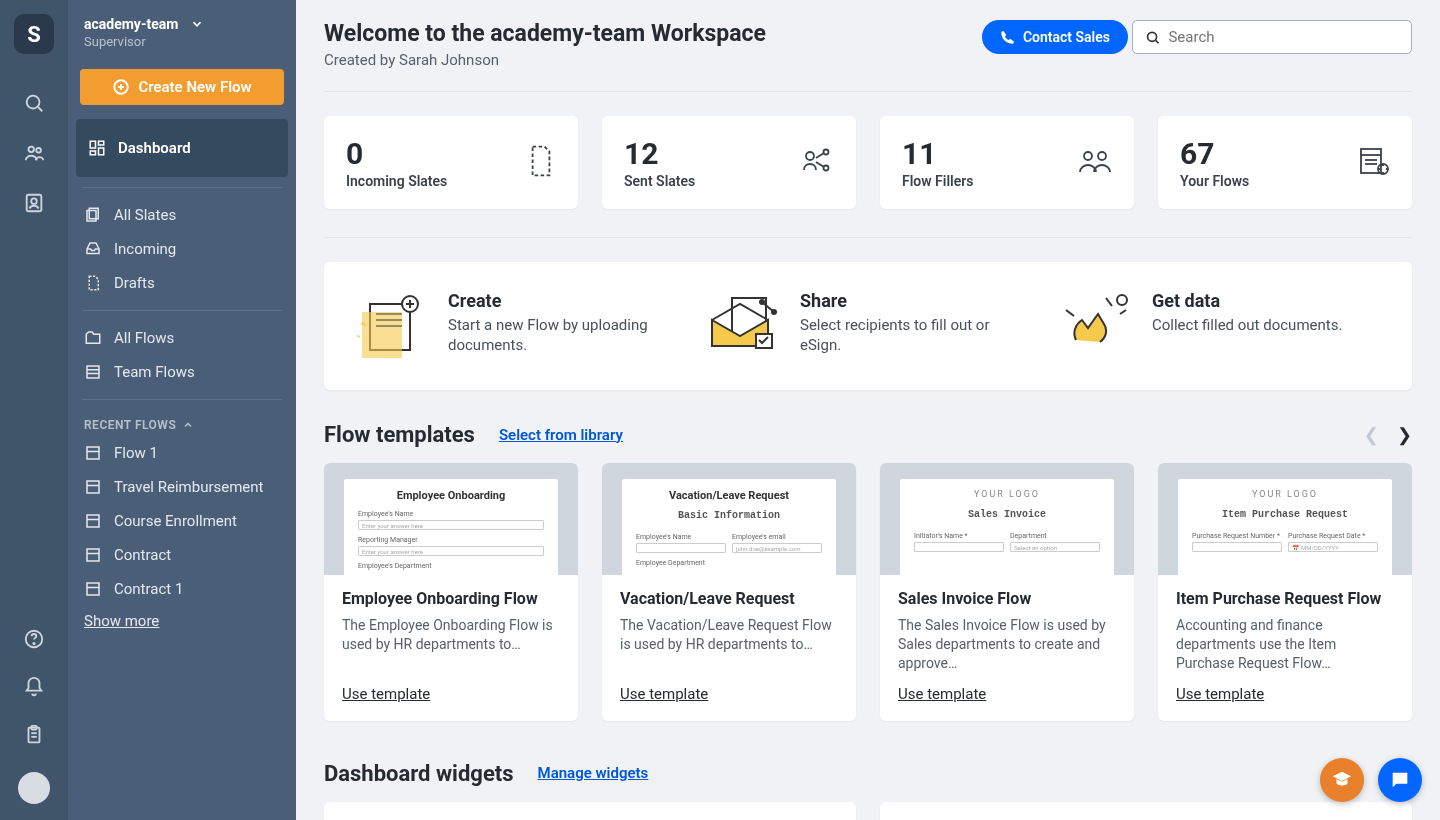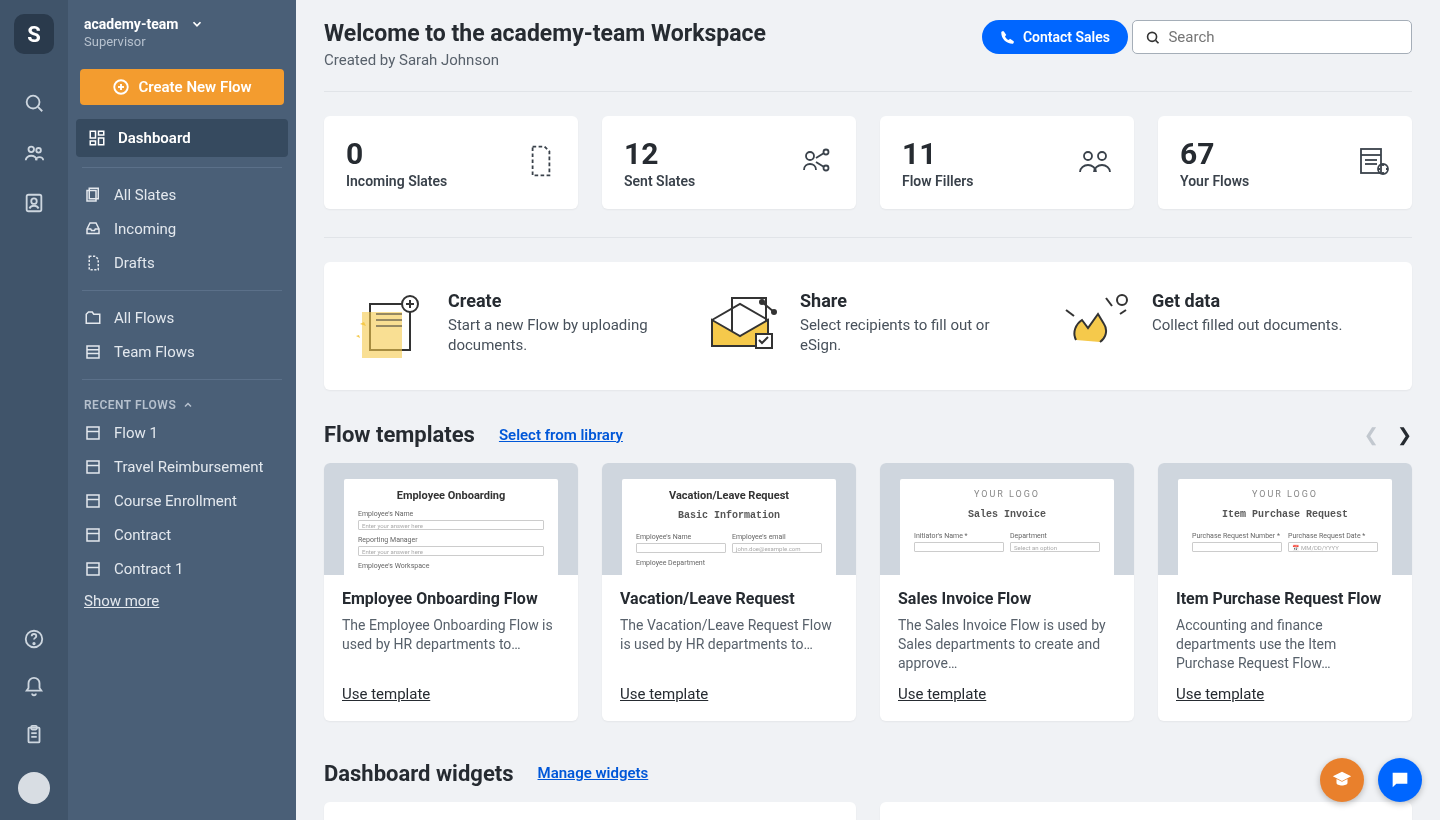--- a/index.html
+++ b/index.html
@@ -8,21 +8,21 @@
 .logo { width: 40px; height: 40px; background: #2a3a4c; border-radius: 10px; display: flex; align-items: center; justify-content: center; color: #fff; font-weight: 700; font-size: 22px; margin-bottom: 10px; }
 .rail-icon { color: #cdd6df; cursor: pointer; display:flex; align-items:center; justify-content:center; }
 .rail-bottom { margin-top: auto; display: flex; flex-direction: column; align-items: center; gap: 26px; padding-bottom: 16px; }
 .avatar { width: 32px; height: 32px; border-radius: 50%; background: #d8dde3; }
 .sidebar { width: 228px; background: #4a5f77; color: #e3e8ee; display: flex; flex-direction: column; padding: 16px 0; }
 .ws-select { padding: 0 16px 4px; }
 .ws-name { font-weight: 700; font-size: 14px; color: #fff; display: flex; align-items: center; gap: 12px; cursor: pointer; }
 .ws-role { font-size: 13px; color: #b6c1ce; margin-top: 2px; }
 .create-btn { margin: 16px 12px 14px; background: #f39c2f; color: #fff; border: none; border-radius: 4px; padding: 9px 12px; font-size: 15px; font-weight: 600; cursor: pointer; display: flex; align-items: center; justify-content: center; gap: 8px; }
 .nav-item { display: flex; align-items: center; gap: 12px; padding: 8px 16px; font-size: 15px; cursor: pointer; color: #e3e8ee; }
-.nav-item.active { background: #364a5f; border-radius: 4px; margin: 0 8px; padding: 10px 12px; font-weight: 600; color: #fff; }
+.nav-item.active { background: #364a5f; border-radius: 4px; margin: 0 8px; padding: 20px 12px; font-weight: 600; color: #fff; }
 .nav-sep { height: 1px; background: #5b7089; margin: 10px 14px; }
 .recent-hdr { font-size: 12px; font-weight: 600; letter-spacing: .5px; color: #b6c1ce; padding: 8px 16px 4px; display:flex; align-items:center; gap:6px;}
 .show-more { text-decoration: underline; padding: 6px 16px; font-size: 15px; cursor: pointer; }
 .sidebar-bottom { margin-top: auto; }
 .main { flex: 1; display: flex; flex-direction: column; background: #f0f2f5; overflow: hidden; }
 .topbar { display: flex; align-items: flex-start; padding: 20px 28px 12px; gap: 16px; }
 .title-block h1 { font-size: 23px; font-weight: 700; color: #262b31; }
 .title-block p { font-size: 15px; color: #58616b; margin-top: 4px; }
 .top-actions { margin-left: auto; display: flex; align-items: center; gap: 4px; }
 .contact-btn { background: #0066ff; color: #fff; border: none; border-radius: 18px; padding: 9px 18px; font-size: 14px; font-weight: 600; cursor: pointer; display: flex; align-items: center; gap: 8px; }
@@ -376,21 +376,21 @@
 
     <div class="templates-row">
       <div class="tpl-card">
         <div class="tpl-thumb">
             <div class="tpl-thumb-inner">
           <div class="tpl-thumb-title">Employee Onboarding</div>
           <div class="tpl-field-lbl">Employee's Name</div>
               <div class="tpl-field-box">Enter your answer here</div>
           <div class="tpl-field-lbl">Reporting Manager</div>
               <div class="tpl-field-box">Enter your answer here</div>
-          <div class="tpl-field-lbl">Employee's Workspace</div>
+          <div class="tpl-field-lbl">Employee's Department</div>
         </div>
           </div>
         <div class="tpl-body">
           <h4>Employee Onboarding Flow</h4>
           <p>The Employee Onboarding Flow is used by HR departments to…</p>
           <span class="use-link">Use template</span>
         </div>
       </div>
       <div class="tpl-card">
         <div class="tpl-thumb">

